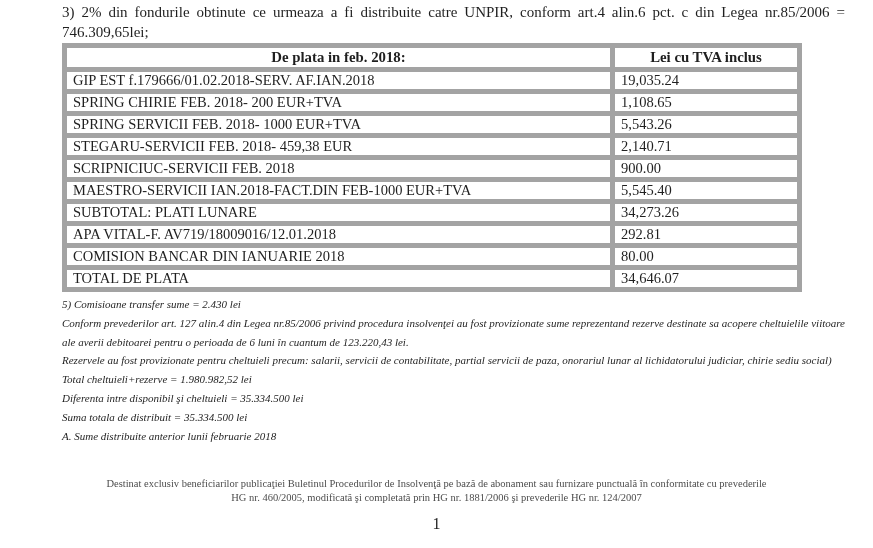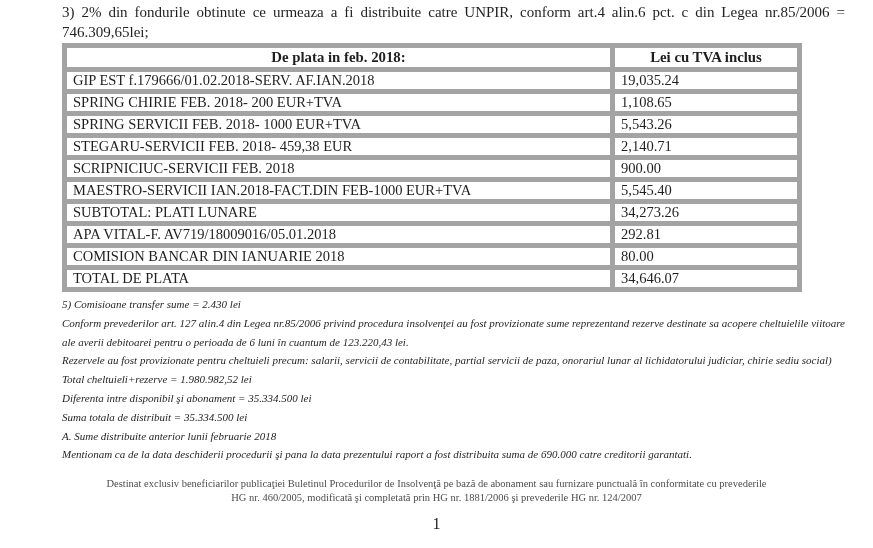--- a/index.html
+++ b/index.html
@@ -123,43 +123,42 @@
         </tr>
         <tr>
           <td class="cell-label">MAESTRO-SERVICII IAN.2018-FACT.DIN FEB-1000 EUR+TVA</td>
           <td class="cell-value">5,545.40</td>
         </tr>
         <tr>
           <td class="cell-label">SUBTOTAL: PLATI LUNARE</td>
           <td class="cell-value">34,273.26</td>
         </tr>
         <tr>
-          <td class="cell-label">APA VITAL-F. AV719/18009016/05.01.2018</td>
+          <td class="cell-label">APA VITAL-F. AV719/18009016/12.01.2018</td>
           <td class="cell-value">292.81</td>
         </tr>
         <tr>
           <td class="cell-label">COMISION BANCAR DIN IANUARIE 2018</td>
           <td class="cell-value">80.00</td>
         </tr>
         <tr>
           <td class="cell-label">TOTAL DE PLATA</td>
           <td class="cell-value">34,646.07</td>
         </tr>
       </tbody>
     </table>
 
     <div class="bodytext">
       <p class="single">5) Comisioane transfer sume = 2.430 lei</p>
       <p>Conform prevederilor art. 127 alin.4 din Legea nr.85/2006 privind procedura insolvenţei au fost provizionate sume reprezentand rezerve destinate sa acopere cheltuielile viitoare ale averii debitoarei pentru o perioada de 6 luni în cuantum de 123.220,43 lei.</p>
       <p>Rezervele au fost provizionate pentru cheltuieli precum: salarii, servicii de contabilitate, partial servicii de paza, onorariul lunar al lichidatorului judiciar, chirie sediu social)</p>
       <p class="single">Total cheltuieli+rezerve = 1.980.982,52 lei</p>
-      <p class="single">Diferenta intre disponibil şi abonament = 35.334.500 lei</p>
+      <p class="single">Diferenta intre disponibil şi cheltuieli = 35.334.500 lei</p>
       <p class="single">Suma totala de distribuit = 35.334.500 lei</p>
       <p class="single">A. Sume distribuite anterior lunii februarie 2018</p>
-      <p>Mentionam ca de la data deschiderii procedurii şi pana la data prezentului raport a fost distribuita suma de 690.000 catre creditorii garantati.</p>
     </div>
 
   </div>
 
   <div style="position:absolute; left:0; right:0; top:472px;">
     <div class="footer-note">
       <div>Destinat exclusiv beneficiarilor publicaţiei Buletinul Procedurilor de Insolvenţă pe bază de abonament sau furnizare punctuală în conformitate cu prevederile</div>
       <div>HG nr. 460/2005, modificată şi completată prin HG nr. 1881/2006 şi prevederile HG nr. 124/2007</div>
     </div>
     <div class="page-number">1</div>

